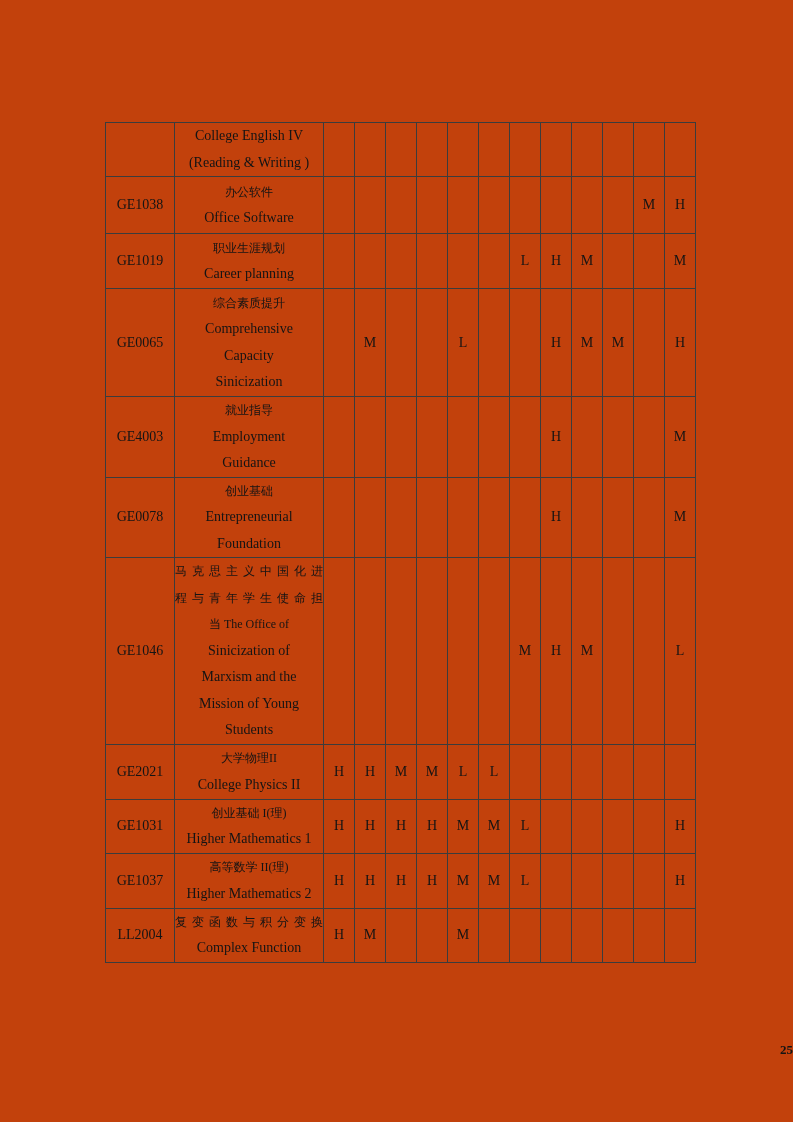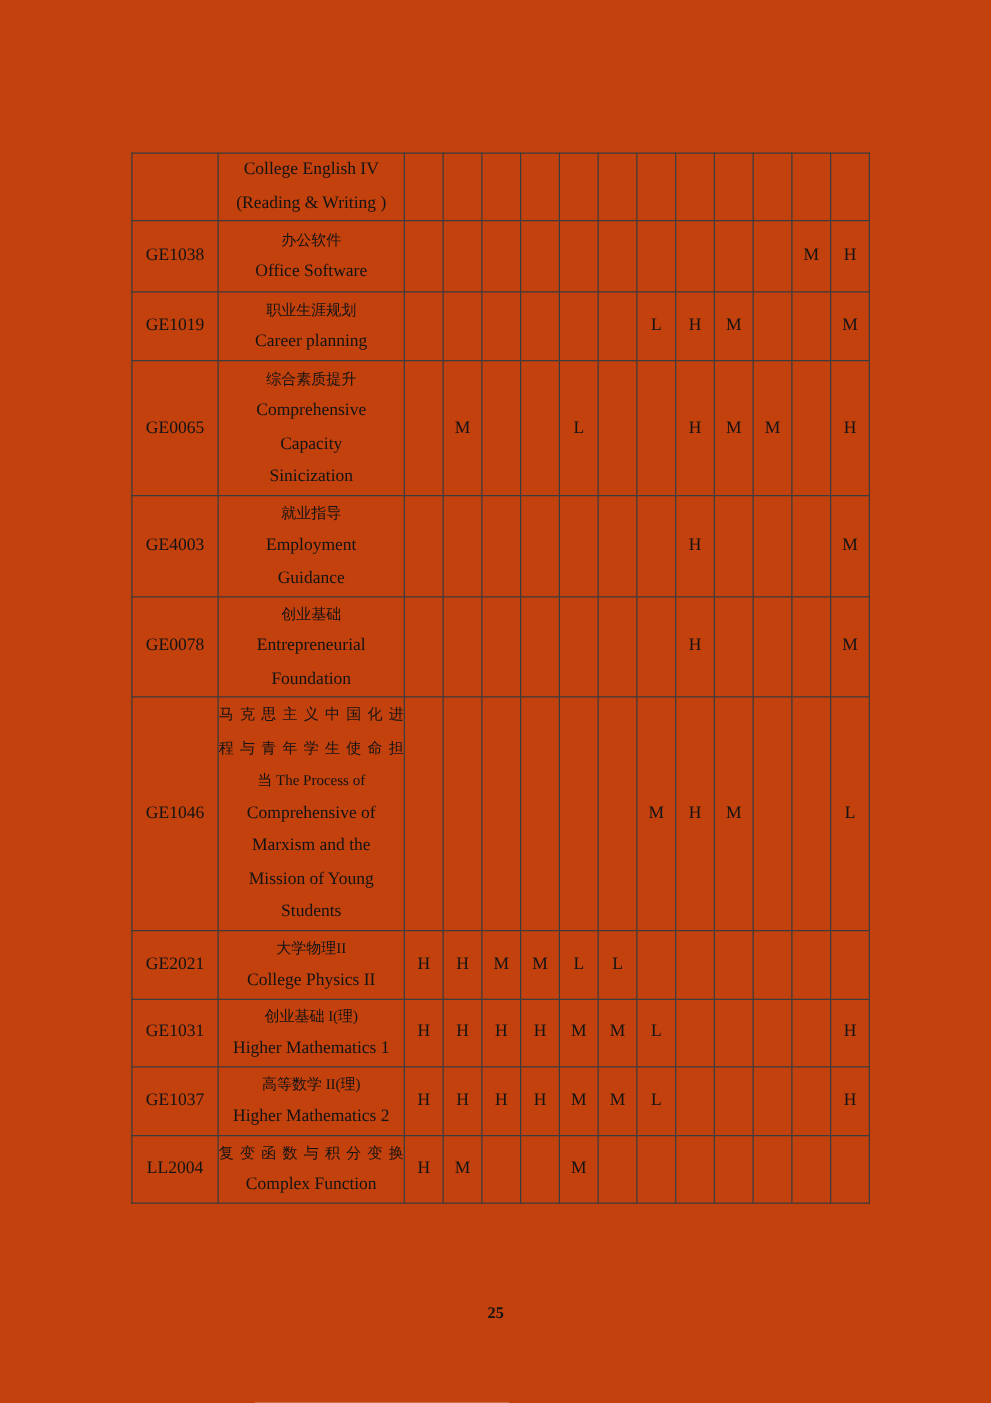--- a/index.html
+++ b/index.html
@@ -26,21 +26,21 @@
   td.code   { font-size:14px; }
   td.name   { padding:0 1px; }
   td.rating { font-size:14px; }
 
   .line        { line-height:26.5px; font-size:14px; }
   .line.zh     { font-size:12px; }
   .line.stretch{ text-align:justify; text-align-last:justify; }
 
   .page-number {
     position:absolute; top:1042px; left:0; width:100%;
-    text-align:center; font-size:13px; color:#141414;font-weight:bold;
+    text-align:right; font-size:13px; color:#141414;font-weight:bold;
   }
 </style>
 </head>
 <body>
 
 <div class="page">
 
   <table class="matrix">
     <colgroup>
       <col class="c-code">
@@ -175,22 +175,22 @@
           <td class="rating"></td>
           <td class="rating"></td>
           <td class="rating"></td>
           <td class="rating">M</td>
         </tr>
         <tr style="height: 185px;">
           <td class="code">GE1046</td>
           <td class="name">
             <div class="line zh stretch">马克思主义中国化进</div>
             <div class="line zh stretch">程与青年学生使命担</div>
-            <div class="line zh">当 The Process of</div>
-            <div class="line en">Comprehensive of</div>
+            <div class="line zh">当 The Office of</div>
+            <div class="line en">Sinicization of</div>
             <div class="line en">Marxism and the</div>
             <div class="line en">Mission of Young</div>
             <div class="line en">Students</div>
           </td>
           <td class="rating"></td>
           <td class="rating"></td>
           <td class="rating"></td>
           <td class="rating"></td>
           <td class="rating"></td>
           <td class="rating"></td>

